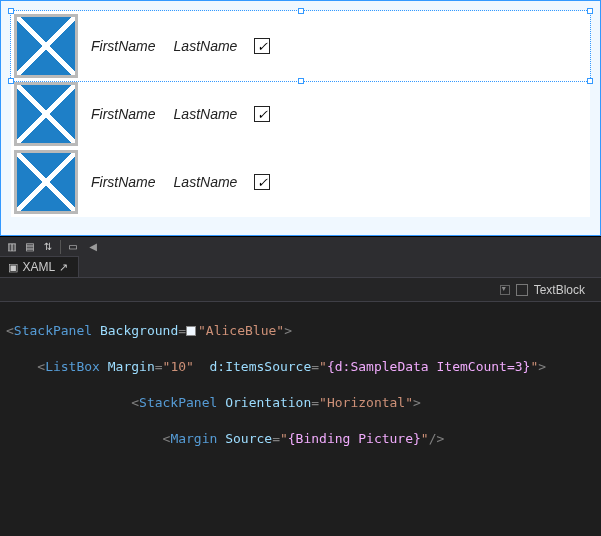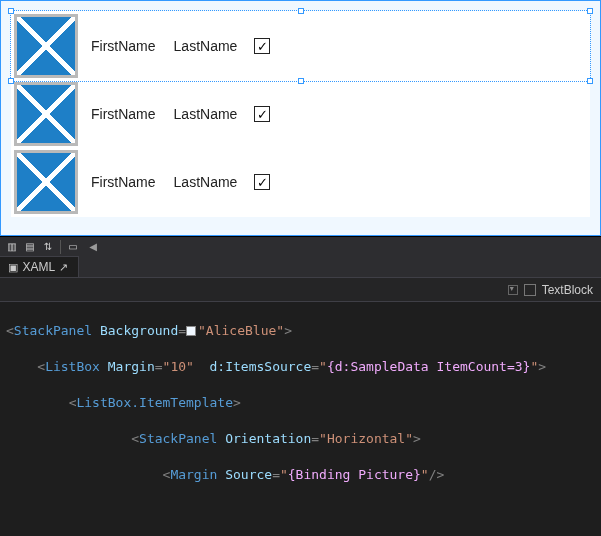--- a/index.html
+++ b/index.html
@@ -12,20 +12,21 @@
     height: 536px;
     overflow: hidden;
   }
   
   .design-surface {
     width: 100%;
     height: 236px;
     background: #f0f8ff; 
     position: relative;
     border: 1px solid #3399ff;
+    font-style: italic;
   }
   .listbox {
     margin: 10px;
     background: #fff;
     border: 1px solid #fff;
   }
   .lb-item {
     display: flex;
     align-items: center;
     gap: 8px;
@@ -108,21 +109,21 @@
   .tab-ic { font-size:11px; }
 
   
   .crumbbar {
     height: 24px;
     background: #252526;
     display: flex;
     align-items: center;
     justify-content: flex-end;
     gap: 6px;
-    padding: 0 8px;
+    padding: 0 16px;
     border-bottom: 1px solid #3f3f46;
   }
   .crumb-dd {
     width: 10px; height: 10px;
     border: 1px solid #666;
     position: relative;
   }
   .crumb-dd::after {
     content:"▾"; position:absolute; left:1px; top:-2px; font-size:8px; color:#888;
   }
@@ -205,21 +206,20 @@
 
 <div class="crumbbar">
   <span class="crumb-dd"></span>
   <span class="crumb-ic"></span>
   <span class="crumb-txt">TextBlock</span>
 </div>
 
 <div class="editor">
 <span class="ln"><span class="tok-punc">&lt;</span><span class="tok-elem">StackPanel</span> <span class="tok-attr">Background</span><span class="tok-punc">=</span><span class="color-square"></span><span class="tok-str">"AliceBlue"</span><span class="tok-punc">&gt;</span></span>
 <span class="ln">    <span class="tok-punc">&lt;</span><span class="tok-elem">ListBox</span> <span class="tok-attr">Margin</span><span class="tok-punc">=</span><span class="tok-str">"10"</span>  <span class="tok-attr">d:ItemsSource</span><span class="tok-punc">=</span><span class="tok-str">"</span><span class="tok-bind">{d:SampleData ItemCount=3}</span><span class="tok-str">"</span><span class="tok-punc">&gt;</span></span>
-<span class="ln">        <span class="tok-punc">&lt;</span><span class="tok-elem">ListBox.ItemTemplate</span><span class="tok-punc">&gt;</span></span>
 <span class="ln">                <span class="tok-punc">&lt;</span><span class="tok-elem">StackPanel</span> <span class="tok-attr">Orientation</span><span class="tok-punc">=</span><span class="tok-str">"Horizontal"</span><span class="tok-punc">&gt;</span></span>
 <span class="ln">                    <span class="tok-punc">&lt;</span><span class="tok-elem">Margin</span> <span class="tok-attr">Source</span><span class="tok-punc">=</span><span class="tok-str">"</span><span class="tok-bind">{Binding Picture}</span><span class="tok-str">"</span><span class="tok-punc">/&gt;</span></span>
 
 
 
 
 
 
 
 

